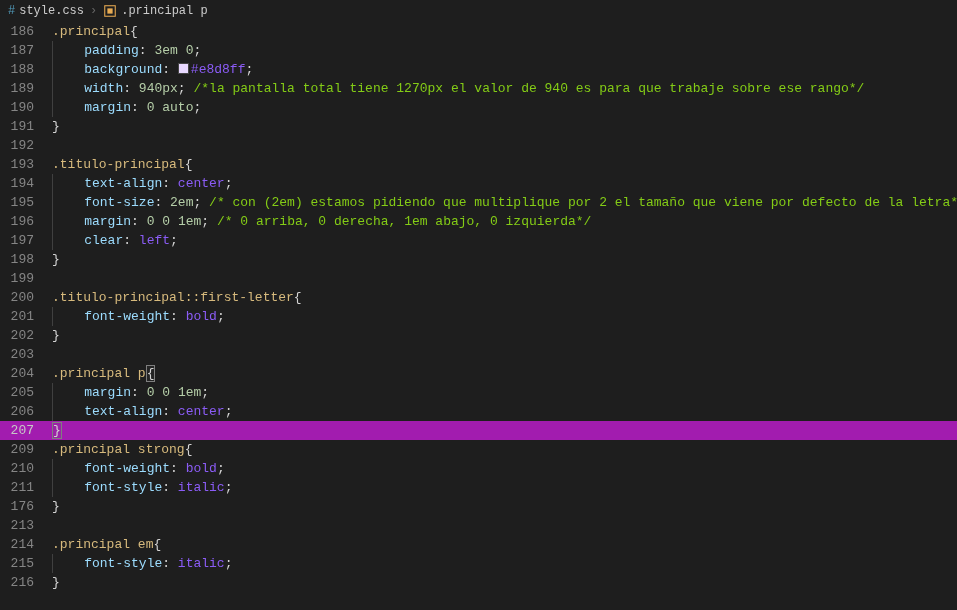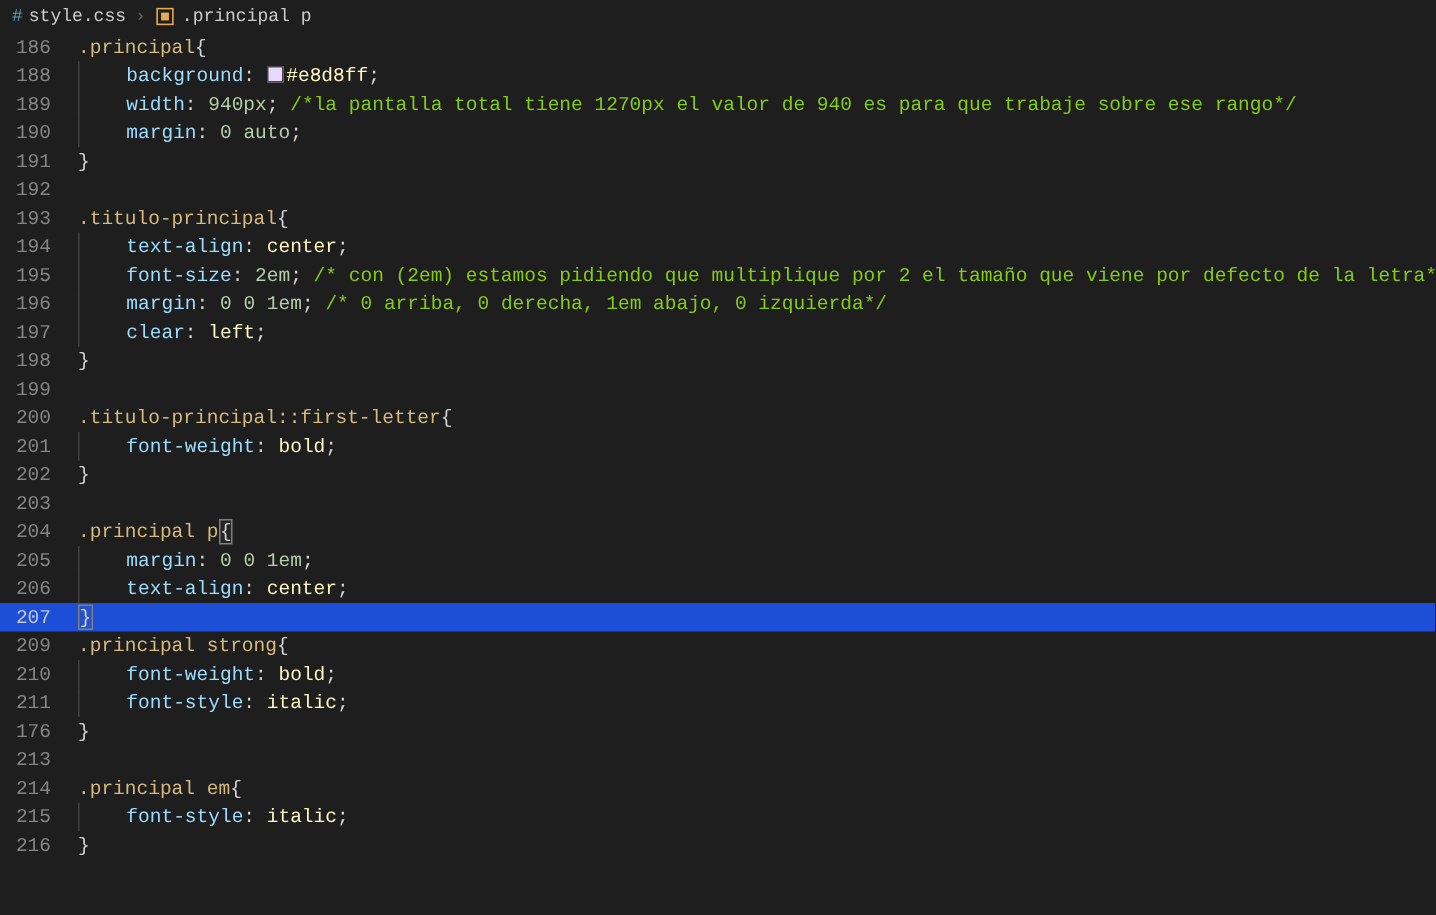--- a/index.html
+++ b/index.html
@@ -27,21 +27,21 @@
   position: relative;
   height: 588px;
   overflow: hidden;
 }
 .line {
   display: flex;
   height: 19px;
   line-height: 19px;
   white-space: pre;
 }
-.line.current { background: #1d4ed8; }
+.line.current { background: #a21caf; }
 .gutter {
   width: 52px;
   text-align: right;
   padding-right: 18px;
   color: #858585;
   flex-shrink: 0;
   user-select: none;
 }
 .line.current .gutter { color: #c6c6c6; }
 .indent-guide {
@@ -50,21 +50,21 @@
   width: 0;
   height: 19px;
   vertical-align: top;
 }
 .code { flex: 1; }
 .sel { color: #d7ba7d; margin-top: 32px; }
 .pseudo { color: #d7ba7d; }
 .prop { color: #9cdcfe; }
 .punc { color: #d4d4d4; }
 .num { color: #b5cea8; }
-.str { color: #fef9c3; }
+.str { color: #8b5cf6; }
 .comm { color: #84cc16; }
 .swatch {
   display: inline-block;
   width: 11px;
   height: 11px;
   background: #e8d8ff;
   border: 1px solid #454545;
   margin-right: 2px;
   vertical-align: middle;
   position: relative;
@@ -85,20 +85,21 @@
   <span class="sep">›</span>
   <svg class="bc-icon" viewBox="0 0 16 16">
       <rect x="2" y="2" width="12" height="12" fill="none" stroke="#e8ab53" stroke-width="1.2"></rect>
       <rect x="5" y="5" width="6" height="6" fill="#e8ab53"></rect>
     </svg>
   <span>.principal p</span>
 </div>
 
 <div class="editor" id="editor">
     <div class="line"><div class="gutter">186</div><div class="code"><span class="sel">.principal</span><span class="punc">{</span></div></div>
+    <div class="line"><div class="gutter">187</div><div class="code"><span class="indent-guide"></span>    <span class="prop">padding</span><span class="punc">: </span><span class="num">3em</span> <span class="num">0</span><span class="punc">;</span></div></div>
     <div class="line"><div class="gutter">188</div><div class="code"><span class="indent-guide"></span>    <span class="prop">background</span><span class="punc">: </span><span class="swatch"></span><span class="str">#e8d8ff</span><span class="punc">;</span></div></div>
     <div class="line"><div class="gutter">189</div><div class="code"><span class="indent-guide"></span>    <span class="prop">width</span><span class="punc">: </span><span class="num">940px</span><span class="punc">;</span> <span class="comm">/*la pantalla total tiene 1270px el valor de 940 es para que trabaje sobre ese rango*/</span></div></div>
     <div class="line"><div class="gutter">190</div><div class="code"><span class="indent-guide"></span>    <span class="prop">margin</span><span class="punc">: </span><span class="num">0</span> <span class="num">auto</span><span class="punc">;</span></div></div>
     <div class="line"><div class="gutter">191</div><div class="code"><span class="punc">}</span></div></div>
     <div class="line"><div class="gutter">192</div><div class="code"></div></div>
     <div class="line"><div class="gutter">193</div><div class="code"><span class="sel">.titulo-principal</span><span class="punc">{</span></div></div>
     <div class="line"><div class="gutter">194</div><div class="code"><span class="indent-guide"></span>    <span class="prop">text-align</span><span class="punc">: </span><span class="str">center</span><span class="punc">;</span></div></div>
     <div class="line"><div class="gutter">195</div><div class="code"><span class="indent-guide"></span>    <span class="prop">font-size</span><span class="punc">: </span><span class="num">2em</span><span class="punc">;</span> <span class="comm">/* con (2em) estamos pidiendo que multiplique por 2 el tamaño que viene por defecto de la letra*</span></div></div>
     <div class="line"><div class="gutter">196</div><div class="code"><span class="indent-guide"></span>    <span class="prop">margin</span><span class="punc">: </span><span class="num">0</span> <span class="num">0</span> <span class="num">1em</span><span class="punc">;</span> <span class="comm">/* 0 arriba, 0 derecha, 1em abajo, 0 izquierda*/</span></div></div>
     <div class="line"><div class="gutter">197</div><div class="code"><span class="indent-guide"></span>    <span class="prop">clear</span><span class="punc">: </span><span class="str">left</span><span class="punc">;</span></div></div>

